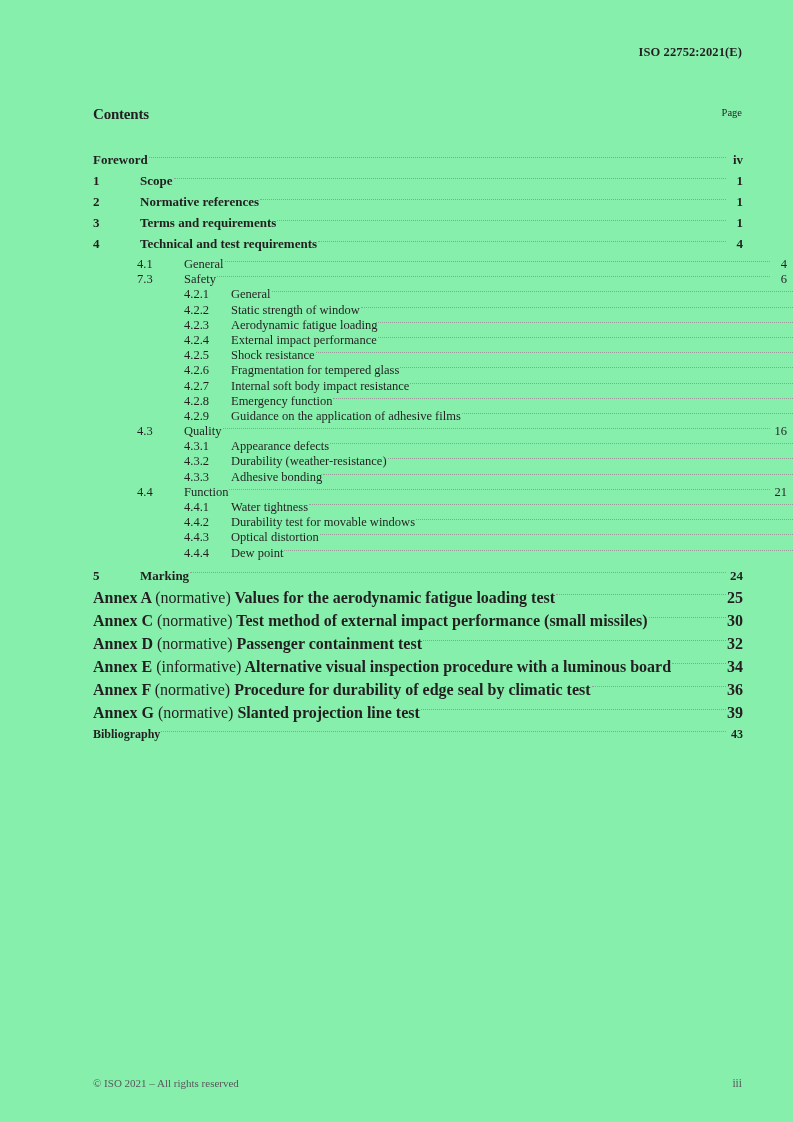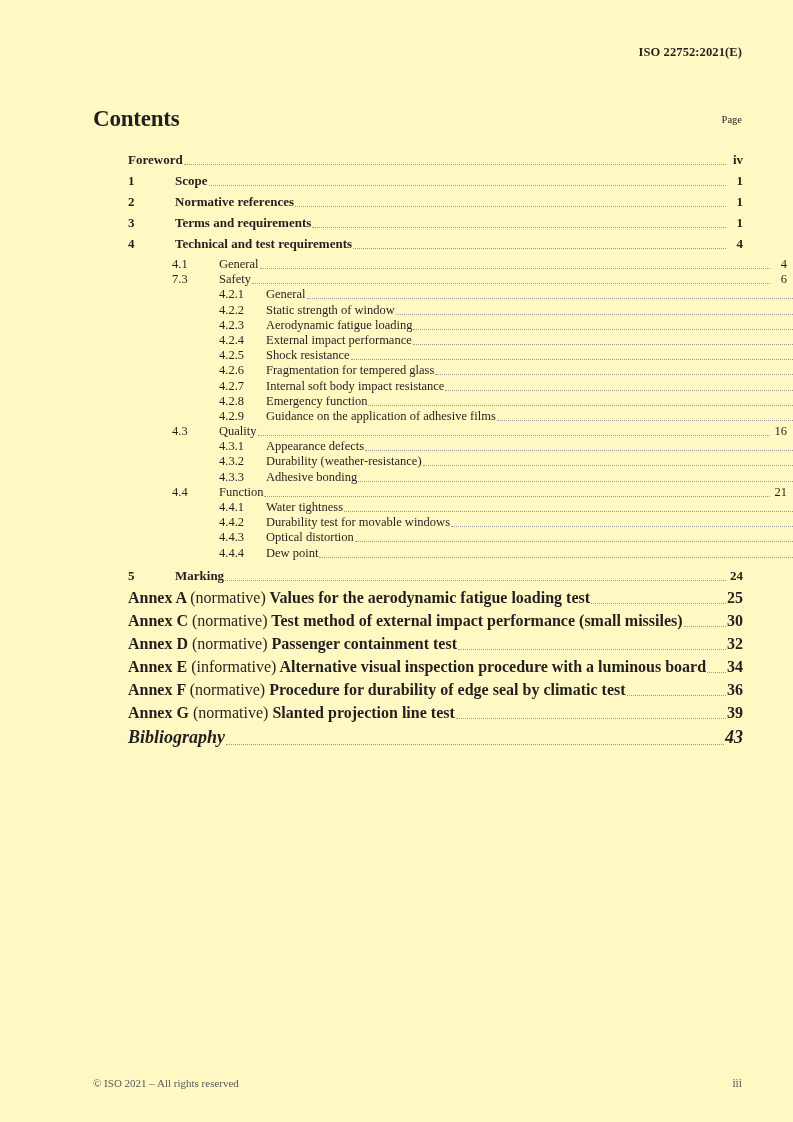--- a/index.html
+++ b/index.html
@@ -11,21 +11,21 @@
   body {
     font-family: "Liberation Serif", "DejaVu Serif", serif;
     color: #231f20;
     -webkit-font-smoothing: antialiased;
   }
   .page {
     position: relative;
     width: 793px;
     height: 1122px;
     margin: 0 auto;
-    background: #fef9c3;
+    background: #86efac;
     overflow: hidden;
   }
 
   
   .running-header {
     position: absolute;
     top: 45px;
     right: 51px;
     font-weight: bold;
     font-size: 12.5px;
@@ -38,21 +38,21 @@
   .title-row {
     position: absolute;
     top: 106px;
     left: 93px;
     right: 51px;
     display: flex;
     align-items: baseline;
     justify-content: space-between;
   }
   .contents-title {
-    font-size: 23px;
+    font-size: 15px;
     font-weight: bold;
     letter-spacing: -0.2px;
     color: #231f20;
   }
   .page-label {
     font-size: 10.5px;
     color: #231f20;
     position: relative;
     top: -3px;
   }
@@ -68,24 +68,23 @@
   .toc-row {
     display: flex;
     align-items: baseline;
     width: 100%;
     color: #231f20;
   }
 
   
   .row-body {
     display: flex;
-    align-items: flex-end;
+    align-items: center;
     flex: 1 1 auto;
     min-width: 0;
-    margin-left: 35px;
   }
   .leader {
     flex: 1 1 auto;
     min-width: 6px;
     border-bottom: 1px dotted #9a9a9a;
     position: relative;
     top: -3px;
     margin: 0 1px 0 1px;
     height: 0;
   }
@@ -164,21 +163,21 @@
     padding-left: 46px;
   }
   .annex-wrap .line1 .annex-title-part { flex: 0 0 auto; white-space: nowrap; }
   .annex-wrap .line2 .annex-title-part {
     flex: 0 0 auto;
     font-weight: bold;
     white-space: nowrap;
   }
 
   
-  .biblio { font-size: 18px; height: 23px; font-style: italic; }
+  .biblio { font-size: 12px; height: 23px; }
   .biblio .label { flex: 0 0 auto; font-weight: bold; white-space: nowrap; }
   .biblio .pageno { min-width: 16px; font-weight: bold; }
 
   
   .gap-before-marking { margin-top: 7px; }
 
   
   .footer {
     position: absolute;
     bottom: 33px;

